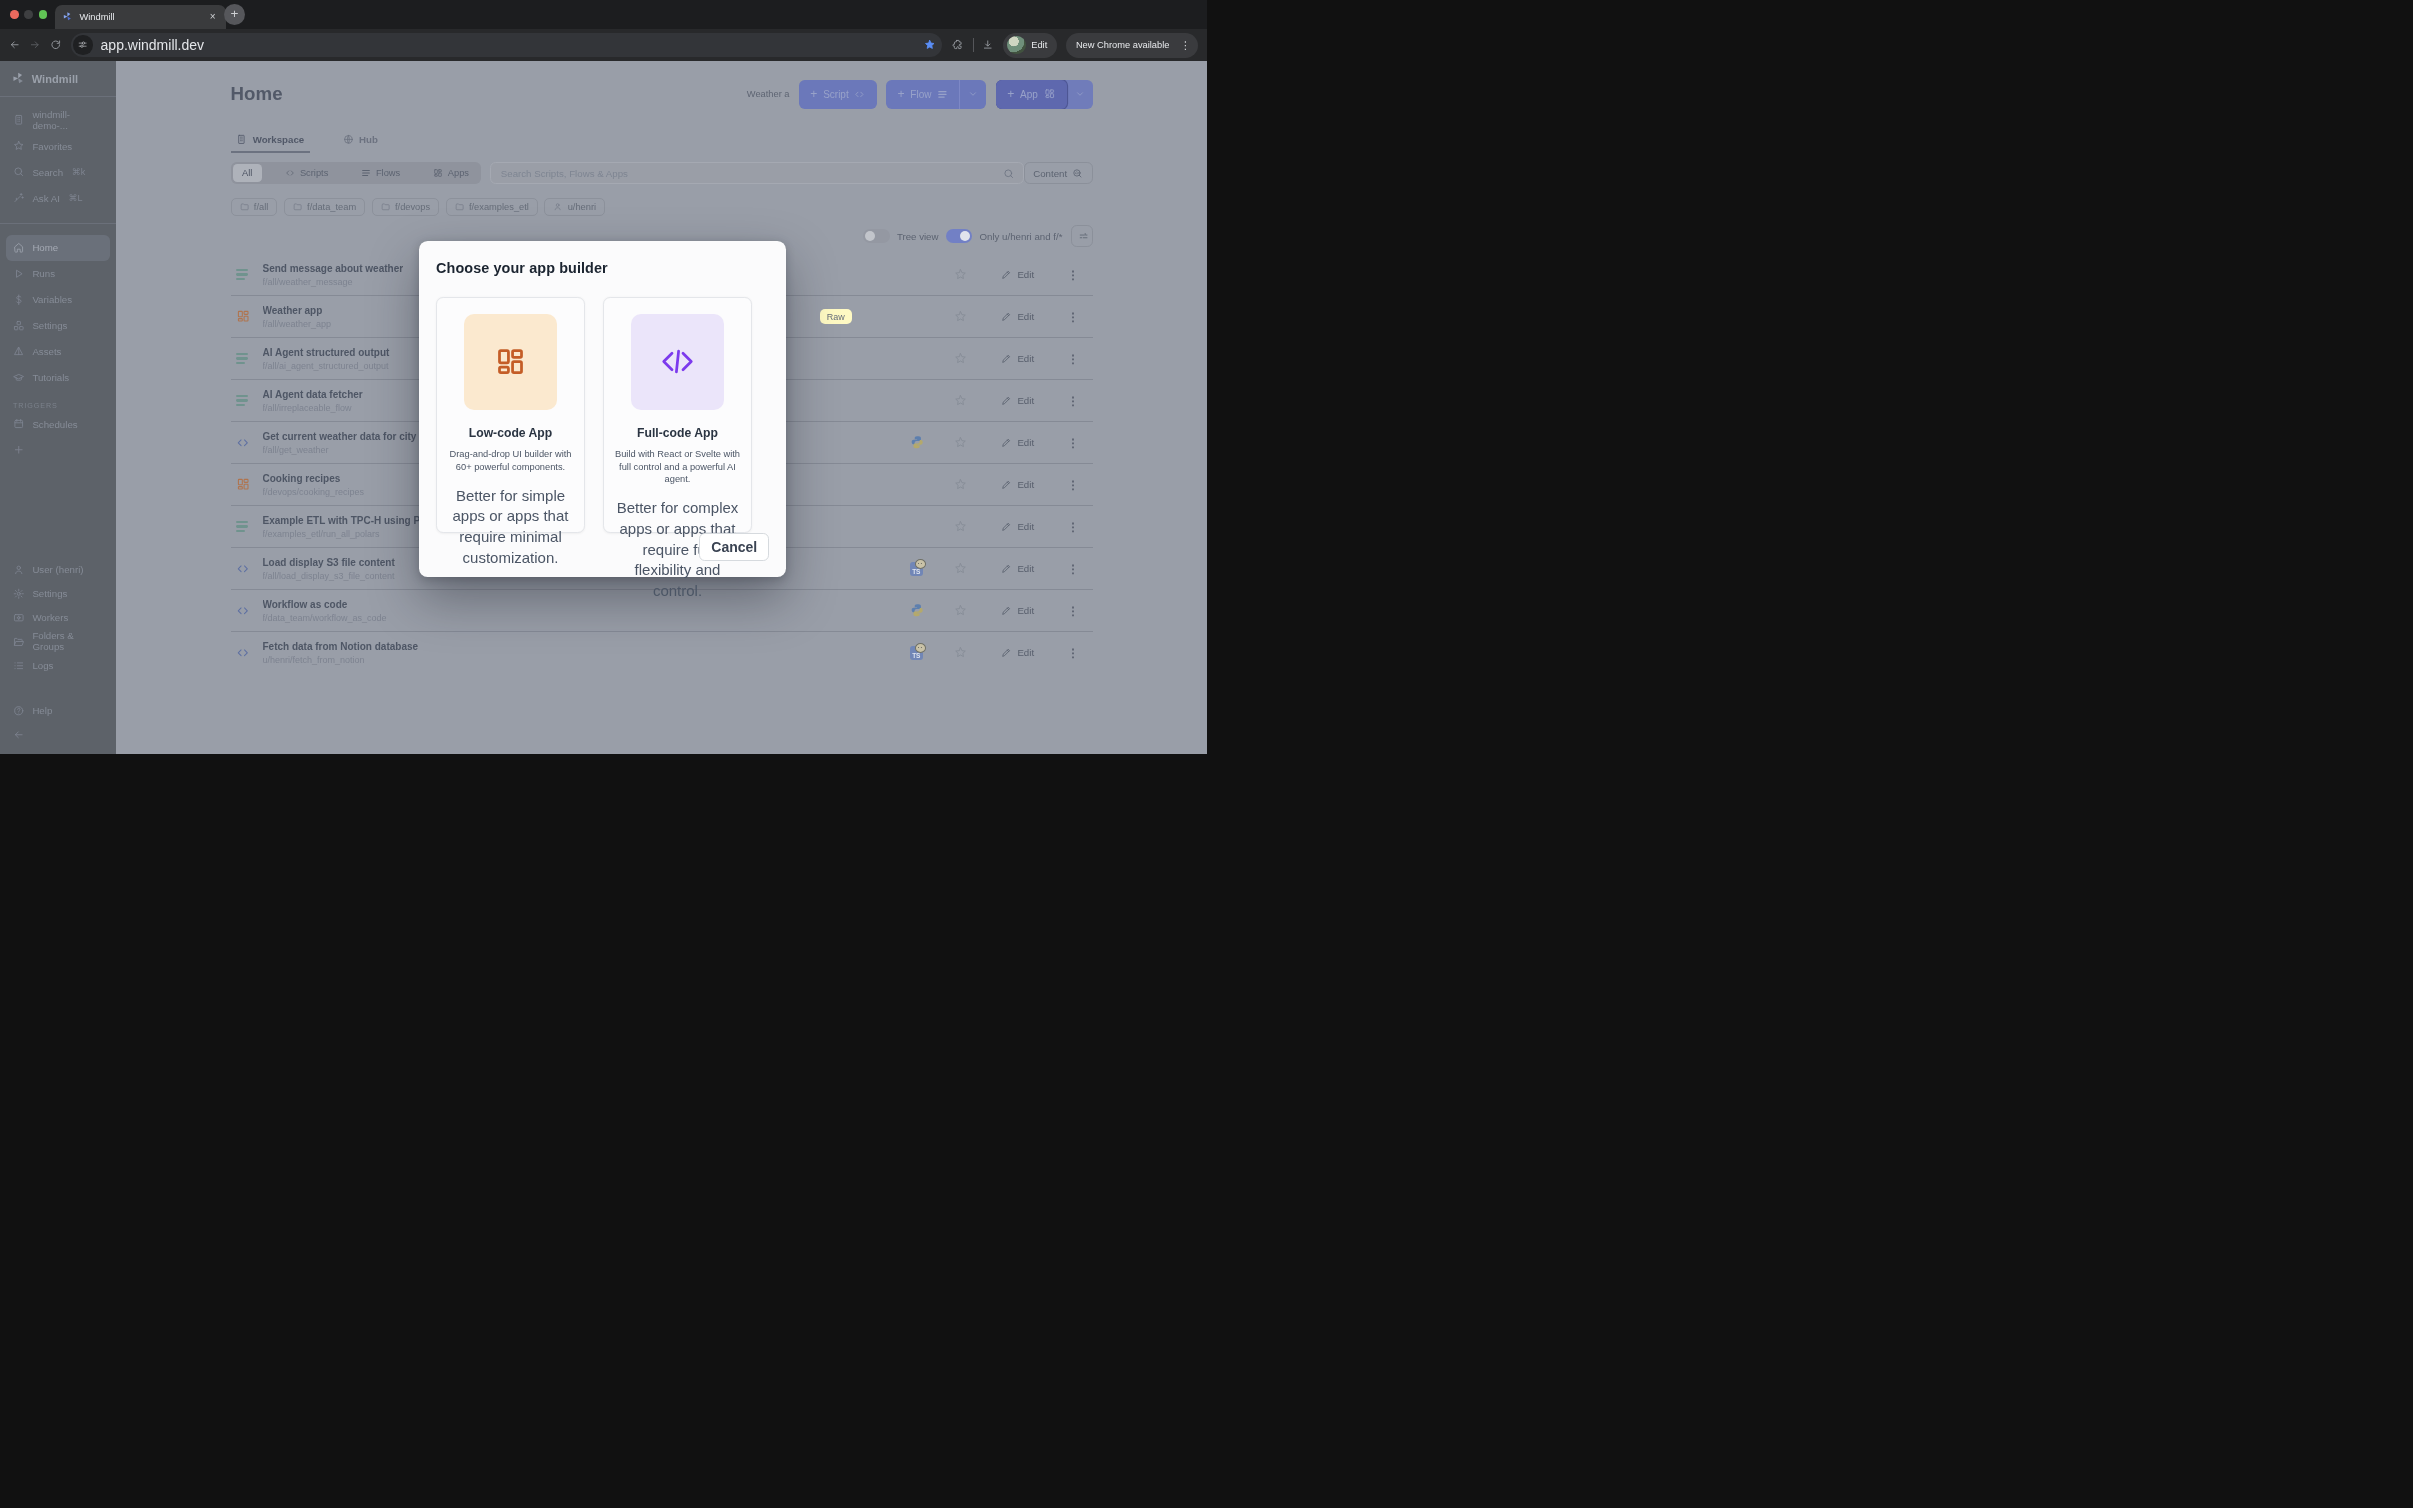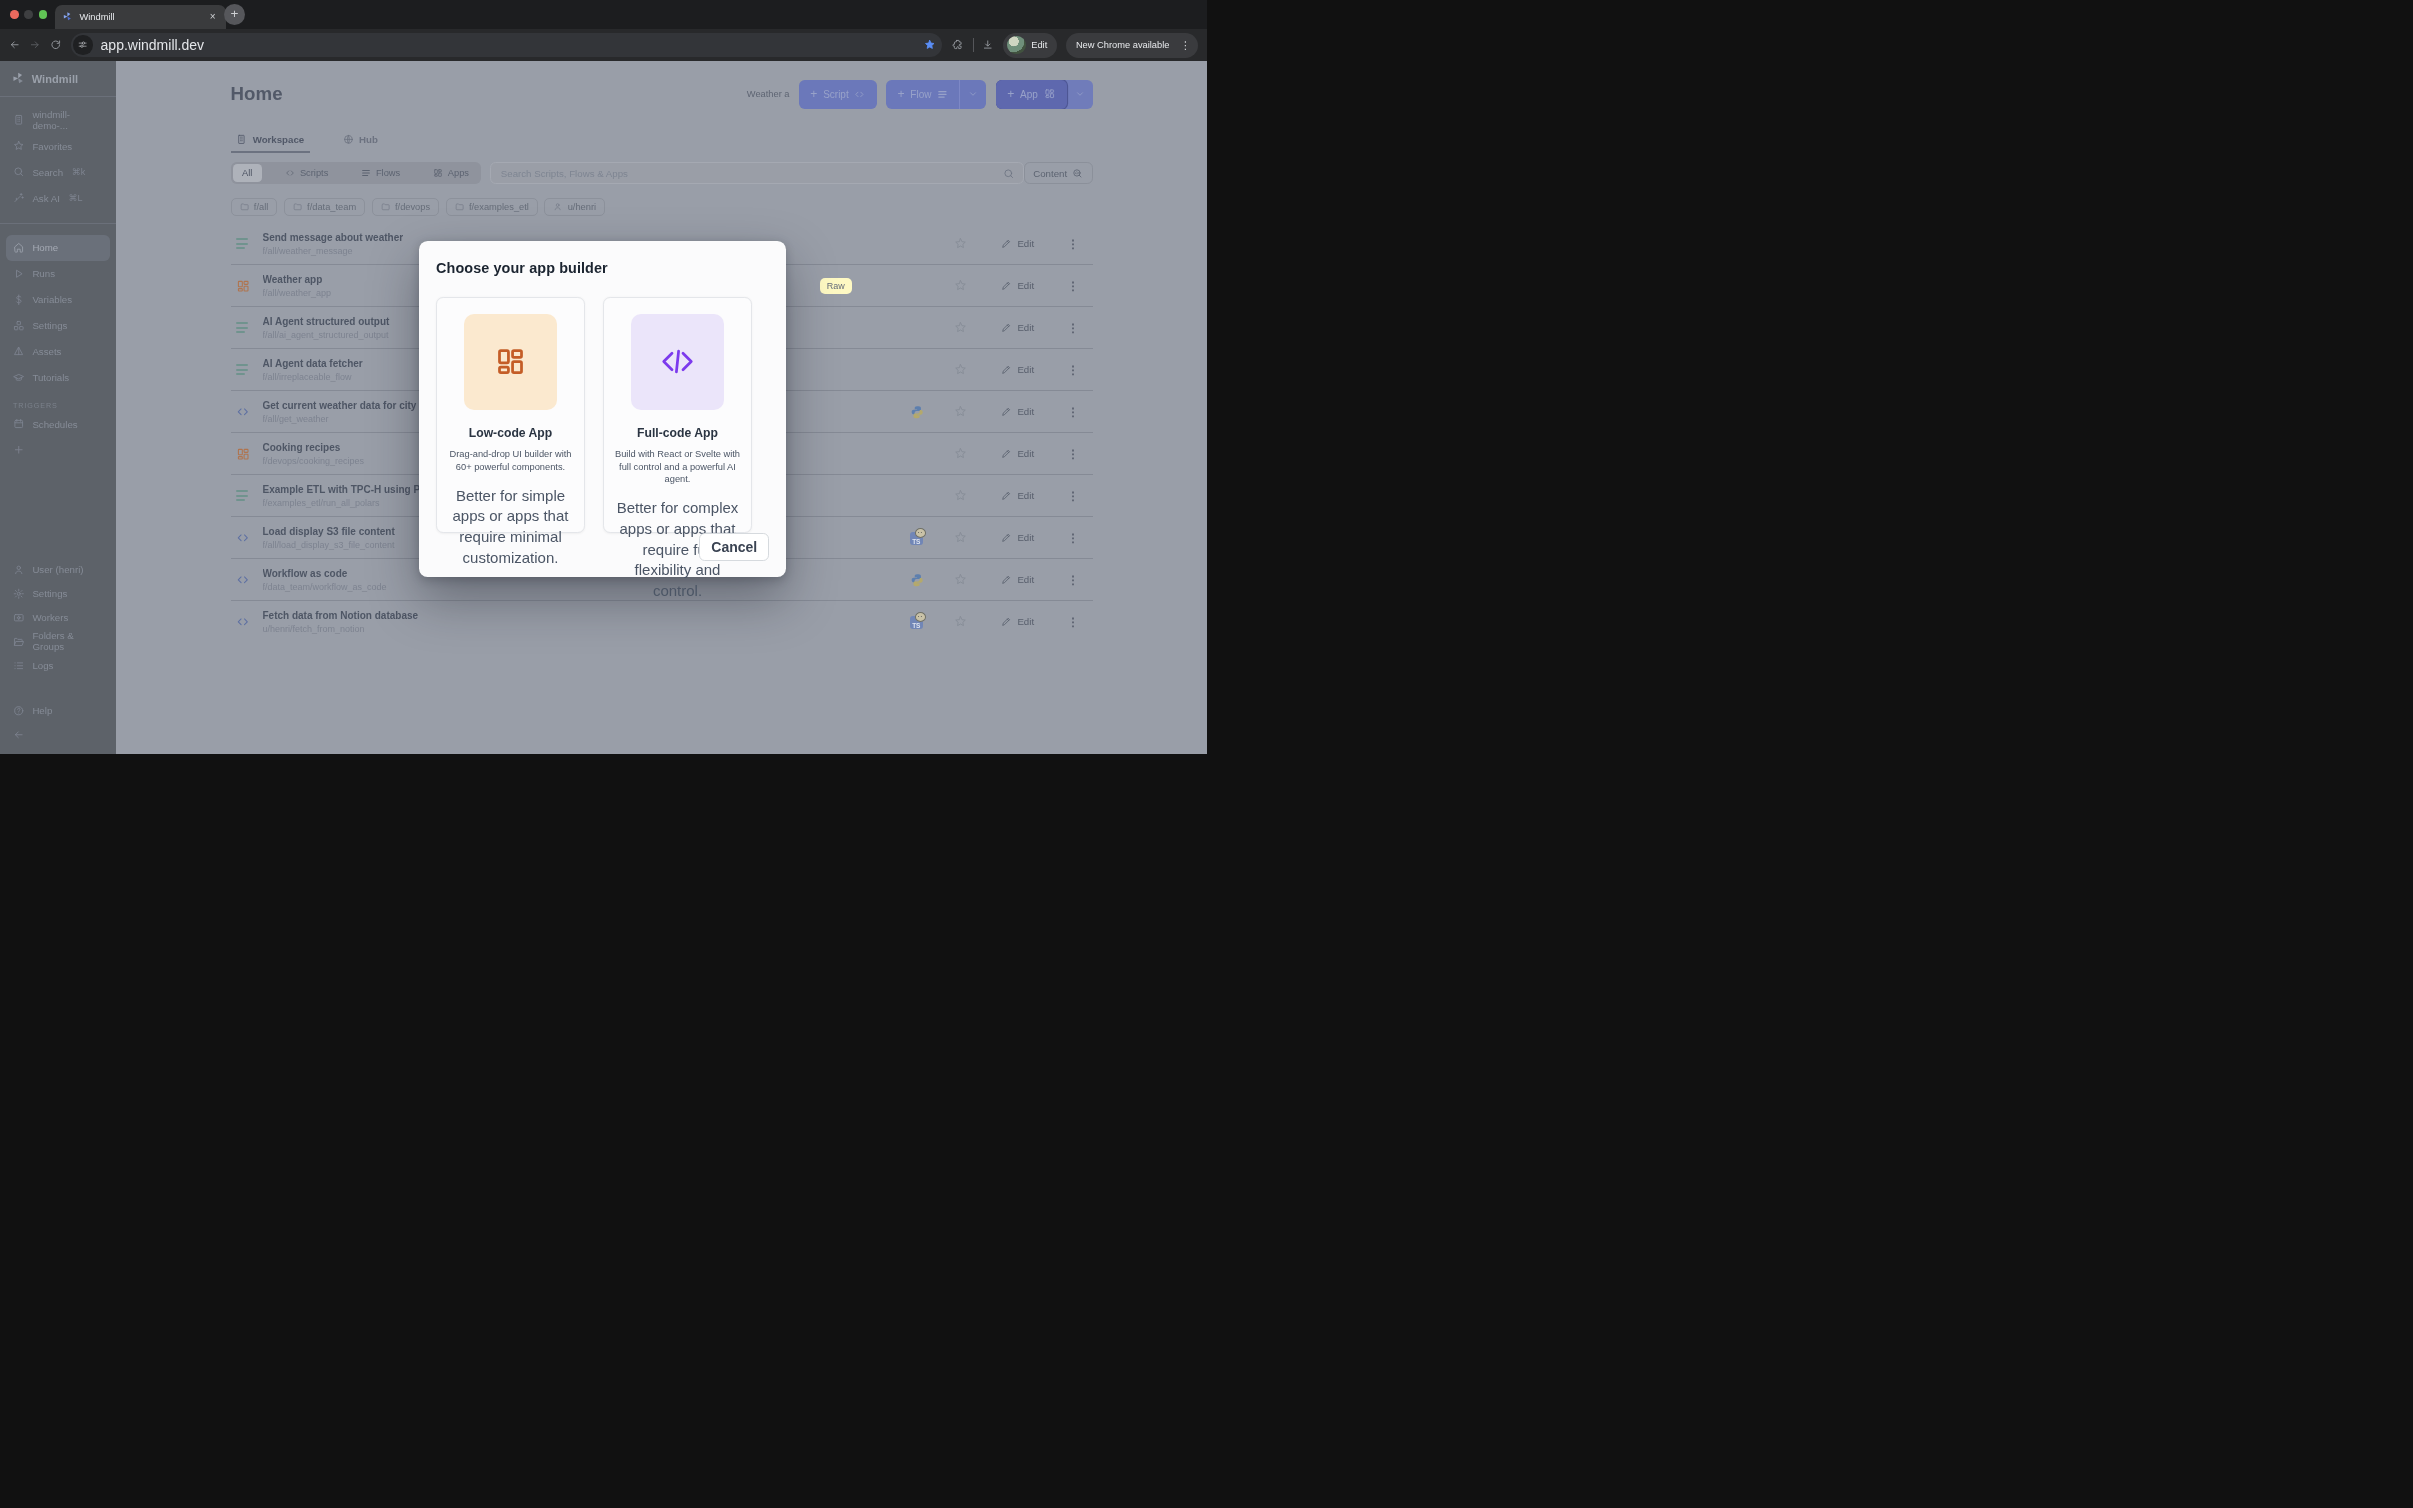--- a/index.html
+++ b/index.html
@@ -566,20 +566,35 @@
             <span class="sic">
               <svg class="svg" style="width:9.3px;height:9.3px" viewBox="0 0 24 24">
                   <circle cx="12" cy="8" r="3.6"></circle>
                   <path d="M5.5 20c.5-3.5 3-5.2 6.5-5.2s6 1.7 6.5 5.2"></path>
                 </svg>
               </span>
             <span>u/henri</span>
             </span>
         </div>
 
+        <div class="viewrow">
+          <span class="tgl off">
+              <span class="knob"></span>
+            </span>
+          <span class="vlabel">Tree view</span>
+          <span class="tgl on">
+              <span class="knob"></span>
+            </span>
+          <span class="vlabel">Only u/henri and f/*</span>
+          <button class="fbtn">
+            <svg class="svg" style="width:10.8px;height:10.8px" viewBox="0 0 24 24">
+              <path d="M5 9h9M17.5 9H20M5 15h3M11.5 15H20M16 5.5v3"></path>
+              </svg>
+          </button>
+        </div>
 
         <div class="list">
 
           <div class="lrow">
             <div class="lic"><span class="ic-flow"><span></span><span></span><span></span></span></div>
             <div class="ltxt">
               <div class="ltitle">Send message about weather</div>
               <div class="lpath">f/all/weather_message</div>
             </div>
             <div class="slot slot-badge"></div>

